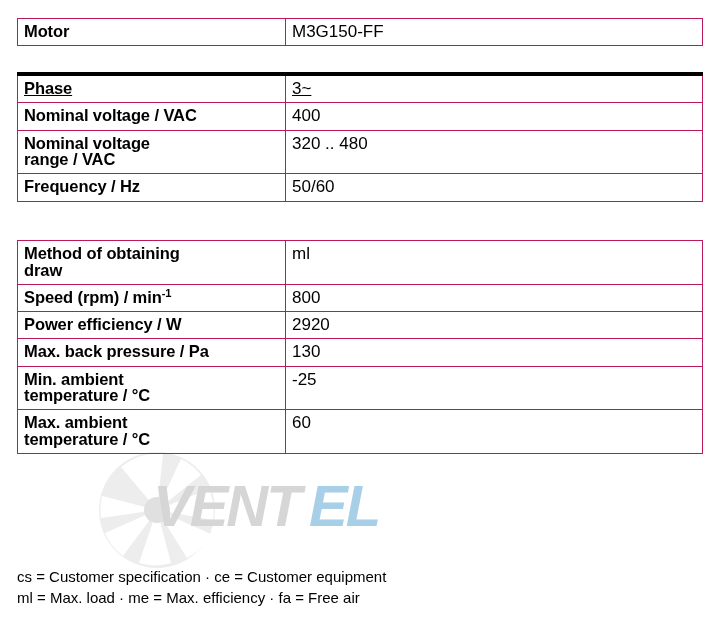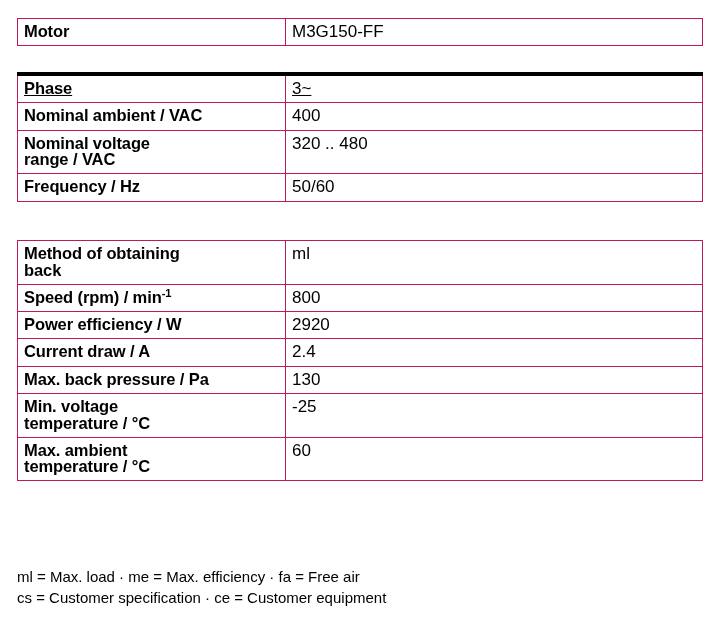--- a/index.html
+++ b/index.html
@@ -96,38 +96,57 @@
     font-size: 15px;
     line-height: 1.42;
     white-space: nowrap;
   }
 </style>
 </head>
 <body>
 
 <div id="sheet">
 
+  <div id="watermark">
+    <svg width="330" height="125" viewBox="0 0 330 125" aria-hidden="true">
+      <g transform="translate(62,62)">
+        <circle cx="0" cy="0" r="58" fill="#ededed"></circle>
+        <g fill="#ffffff">
+          <path d="M0,0 L6,-56 A56,56 0 0,0 -36,-43 Z"></path>
+          <path d="M0,0 L44,-35 A56,56 0 0,0 24,-51 Z"></path>
+          <path d="M0,0 L56,10 A56,56 0 0,0 52,-21 Z"></path>
+          <path d="M0,0 L30,48 A56,56 0 0,0 54,24 Z"></path>
+          <path d="M0,0 L-18,53 A56,56 0 0,0 14,53 Z"></path>
+          <path d="M0,0 L-52,23 A56,56 0 0,0 -34,46 Z"></path>
+          <path d="M0,0 L-55,-14 A56,56 0 0,0 -56,8 Z"></path>
+        </g>
+        <circle cx="0" cy="0" r="13" fill="#e0e0e0"></circle>
+      </g>
+      <text x="58" y="78" font-family="'Liberation Sans', sans-serif" font-size="58" font-weight="bold" font-style="italic" letter-spacing="-2" fill="#d6d6d6">VENT</text>
+      <text x="214" y="78" font-family="'Liberation Sans', sans-serif" font-size="58" font-weight="bold" font-style="italic" letter-spacing="-2" fill="#a8cfe8">EL</text>
+    </svg>
+  </div>
 
   <table id="tbl-motor" class="tbl">
     <tbody>
       <tr>
         <td class="c-label">Motor</td>
         <td class="c-value">M3G150-FF</td>
       </tr>
     </tbody>
   </table>
 
   <table id="tbl-elec" class="tbl">
     <tbody>
       <tr>
         <td class="c-label">Phase</td>
         <td class="c-value">3~</td>
       </tr>
       <tr>
-        <td class="c-label">Nominal ambient / VAC</td>
+        <td class="c-label">Nominal voltage / VAC</td>
         <td class="c-value">400</td>
       </tr>
       <tr>
         <td class="c-label l2">
           <div>Nominal voltage</div>
           <div>range / VAC</div>
         </td>
         <td class="c-value l2">320 .. 480</td>
       </tr>
       <tr>
@@ -135,55 +154,51 @@
         <td class="c-value">50/60</td>
       </tr>
     </tbody>
   </table>
 
   <table id="tbl-perf" class="tbl">
     <tbody>
       <tr>
         <td class="c-label l2">
           <div>Method of obtaining</div>
-          <div>back</div>
+          <div>draw</div>
         </td>
         <td class="c-value l2">ml</td>
       </tr>
       <tr>
         <td class="c-label"><span>Speed (rpm) / min</span><sup>-1</sup></td>
         <td class="c-value">800</td>
       </tr>
       <tr>
         <td class="c-label">Power efficiency / W</td>
         <td class="c-value">2920</td>
       </tr>
       <tr>
-        <td class="c-label">Current draw / A</td>
-        <td class="c-value">2.4</td>
-      </tr>
-      <tr>
         <td class="c-label">Max. back pressure / Pa</td>
         <td class="c-value">130</td>
       </tr>
       <tr>
         <td class="c-label l2">
-          <div>Min. voltage</div>
+          <div>Min. ambient</div>
           <div>temperature / °C</div>
         </td>
         <td class="c-value l2">-25</td>
       </tr>
       <tr>
         <td class="c-label l2">
           <div>Max. ambient</div>
           <div>temperature / °C</div>
         </td>
         <td class="c-value l2">60</td>
       </tr>
     </tbody>
   </table>
 
   <div id="footnotes">
+    <div class="fn">cs = Customer specification · ce = Customer equipment</div>
     <div class="fn">ml = Max. load · me = Max. efficiency · fa = Free air</div>
-    <div class="fn">cs = Customer specification · ce = Customer equipment</div>
   </div>
 
 </div>
 
 </body></html>

